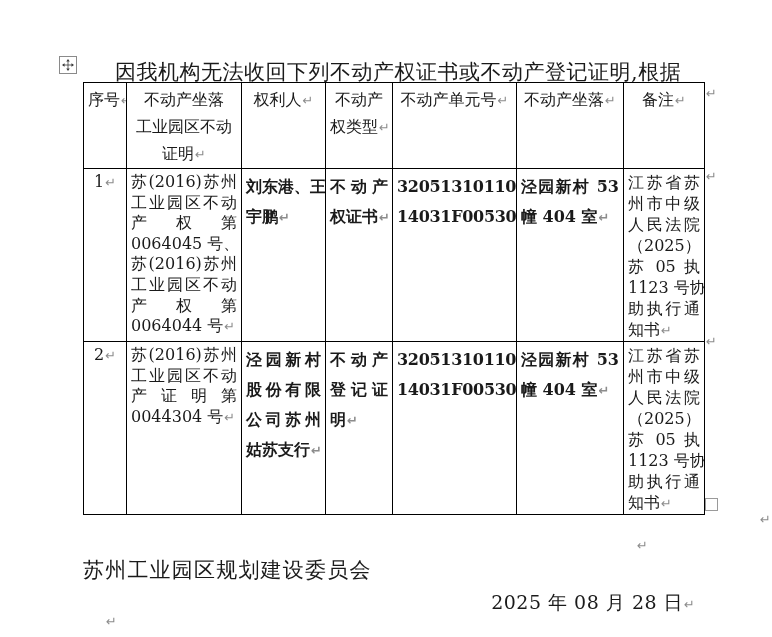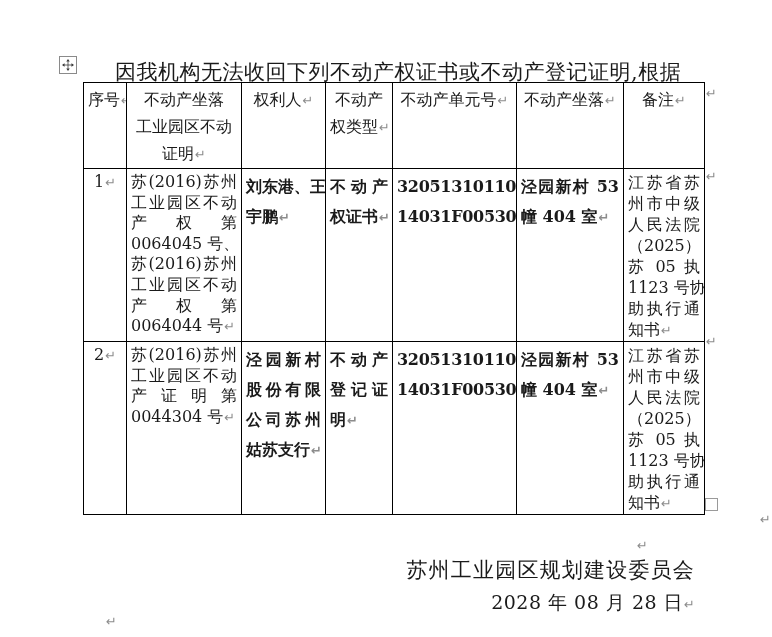--- a/index.html
+++ b/index.html
@@ -28,21 +28,21 @@
   td.head .line{line-height:27px;}
   td.head{padding-top:4px;}
   td.center .line,td.center .line.endp{text-align:center;text-align-last:center;}
   td.left .line,td.left .line.endp{text-align:left;text-align-last:left;}
   td.unitcol{font-size:14px;letter-spacing:-.3px;}
   td.remarkcol{font-size:15.5px;}
   .pilcrow{color:var(--mark);font-size:13px;letter-spacing:0;margin-left:1px;font-family:"DejaVu Sans","Liberation Sans",sans-serif;}
   .stray{position:absolute;color:var(--mark);font-size:13px;font-family:"DejaVu Sans","Liberation Sans",sans-serif;}
   .resize-handle{position:absolute;left:705px;top:498px;width:13px;height:13px;border:1px solid #9a9a9a;background:#fff;box-sizing:border-box;}
   
-  .footer-org{position:absolute;left:83px;top:556px;width:612px;text-align:right;font-size:21px;letter-spacing:1.2px;}
+  .footer-org{position:absolute;left:83px;top:556px;width:612px;text-align:left;font-size:21px;letter-spacing:1.2px;}
   .footer-date{position:absolute;left:83px;top:590px;width:612px;text-align:right;font-size:19px;letter-spacing:.5px;}
 </style>
 </head>
 <body>
 
 <div class="intro">
   <div class="iline1">因我机构无法收回下列不动产权证书或不动产登记证明,根据</div>
 </div>
 
 <div class="move-handle">
@@ -182,15 +182,15 @@
 <span class="stray" style="left:706px;top:86px">↵</span>
 <span class="stray" style="left:706px;top:169px">↵</span>
 <span class="stray" style="left:706px;top:334px">↵</span>
 
 <div class="resize-handle"></div>
 
 <span class="stray" style="left:760px;top:512px">↵</span>
 <span class="stray" style="left:637px;top:538px">↵</span>
 
 <div class="footer-org">苏州工业园区规划建设委员会</div>
-<div class="footer-date"><span>2028 年 08 月 28 日</span><span class="pilcrow">↵</span></div>
+<div class="footer-date"><span>2025 年 08 月 28 日</span><span class="pilcrow">↵</span></div>
 
 <span class="stray" style="left:106px;top:614px">↵</span>
 
 </body></html>

